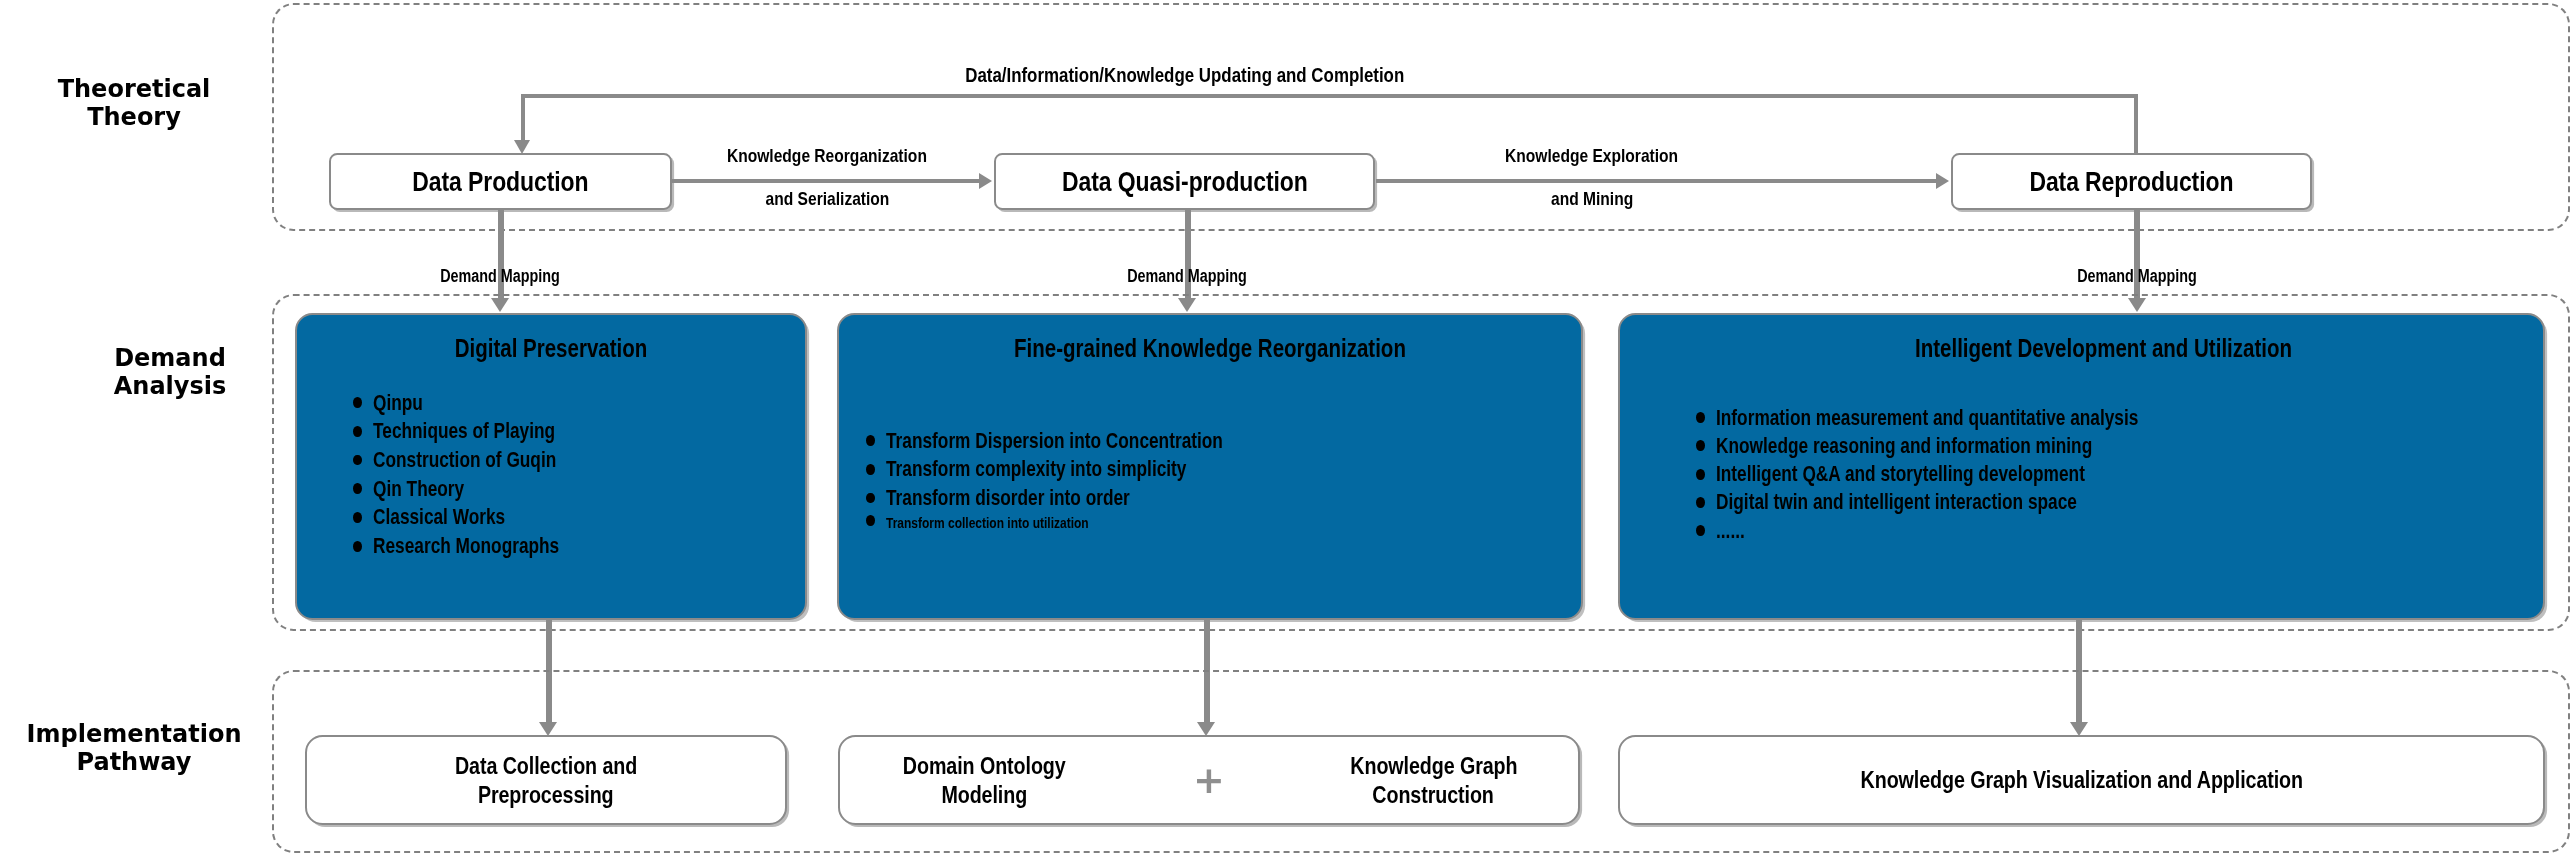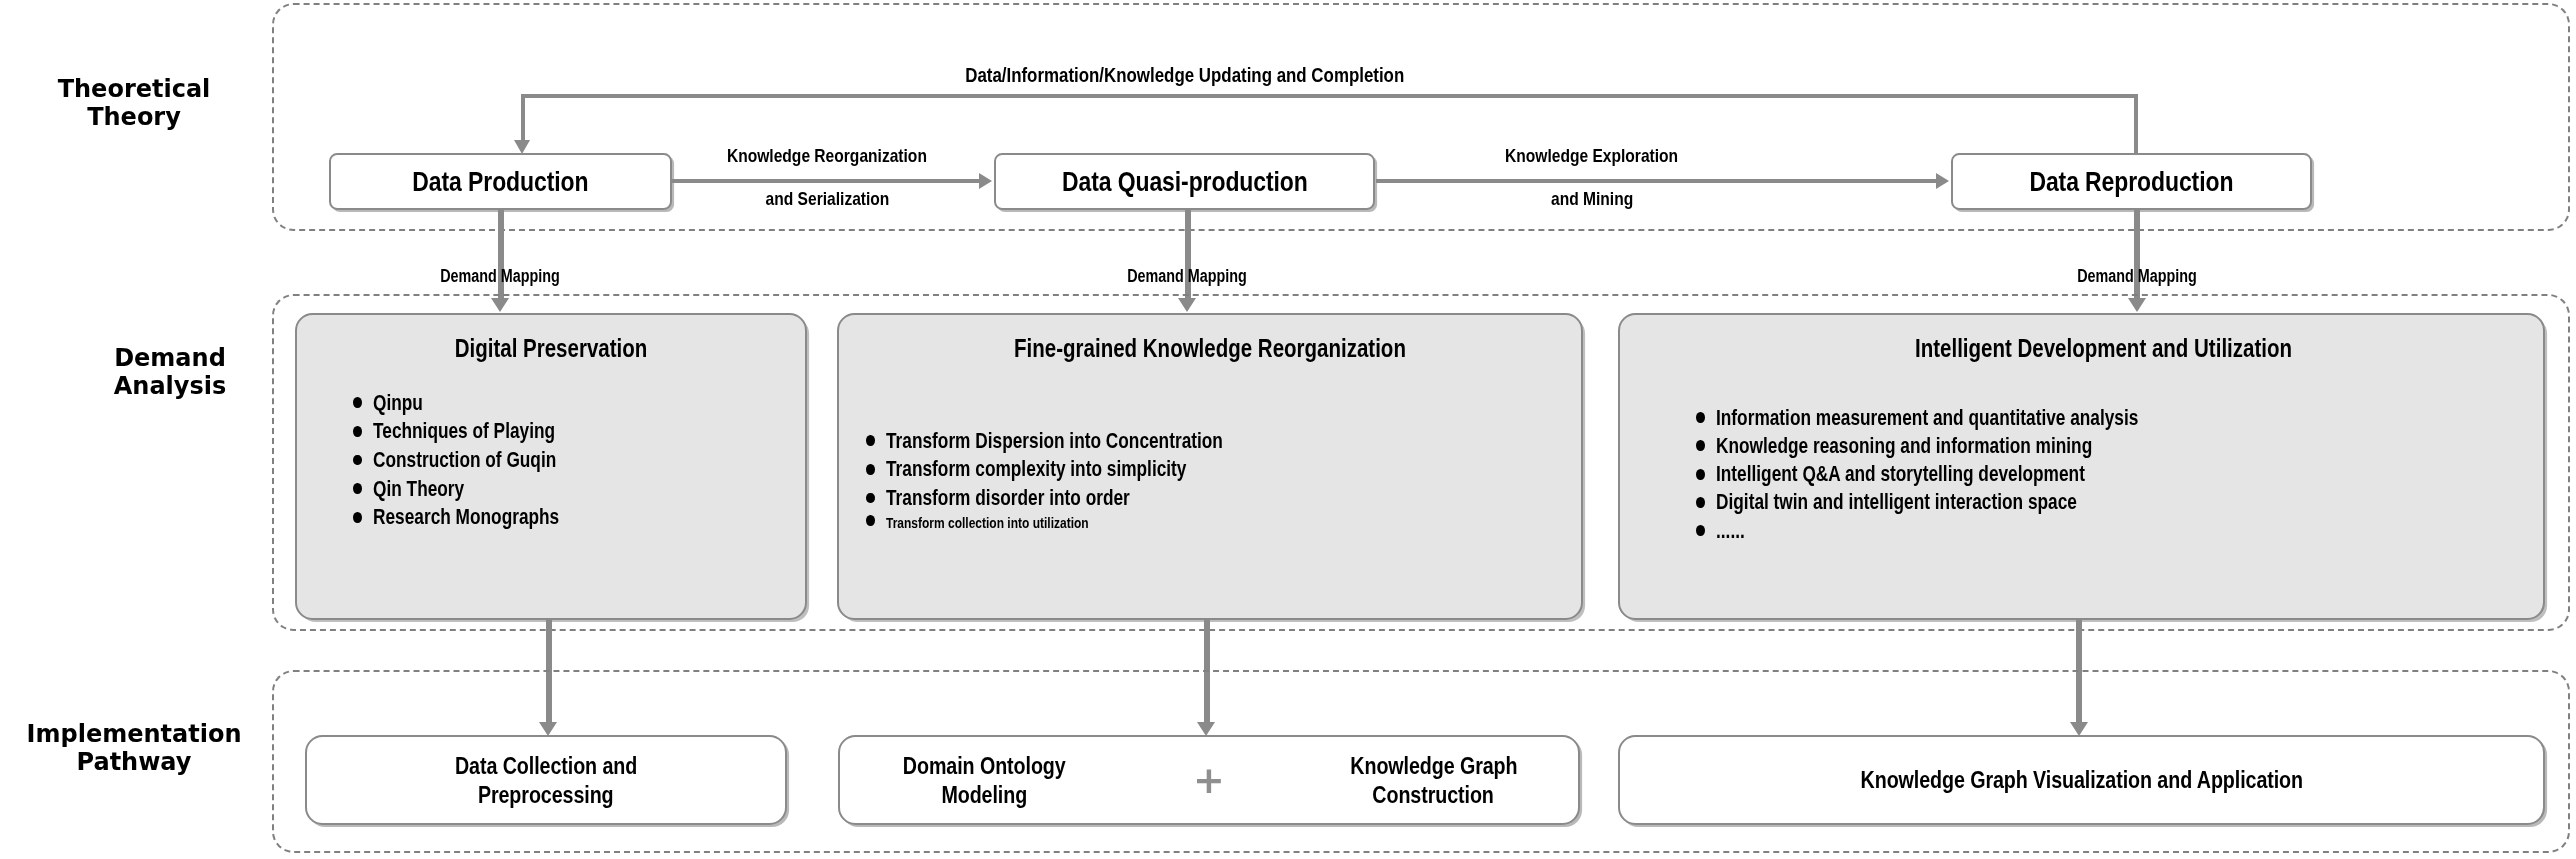--- a/index.html
+++ b/index.html
@@ -37,21 +37,21 @@
   .node-lg{border-radius:17.5px;}
   .node .label{
       font-family:"Liberation Sans Narrow","Liberation Sans","DejaVu Sans",sans-serif;
       font-weight:700;color:#000;letter-spacing:-0.1px;
       transform:scaleX(.82);transform-origin:center;white-space:nowrap;
   }
 
   
   .card{
       position:absolute;box-sizing:border-box;
-      border:2.1px solid #8a8a8a;border-radius:17.5px;background:#e5e5e5;
+      border:2.1px solid #8a8a8a;border-radius:17.5px;background:#0369a1;
       box-shadow:3.1px 3.1px 0 -1px rgba(128,128,128,.5);
   }
   .card h3{
       margin:0;padding:0;text-align:center;
       font-family:"Liberation Sans Narrow","Liberation Sans","DejaVu Sans",sans-serif;
       font-weight:700;color:#000;white-space:nowrap;
       transform:scaleX(.82);transform-origin:center;
   }
   .card ul{list-style:none;margin:0;padding:0;}
   .card li{
@@ -172,20 +172,24 @@
     <li style="font-size:21.6px;line-height:1.33;">
         <span class="bullet"></span>
         <span class="txt">Construction of Guqin</span>
       </li>
     <li style="font-size:21.6px;line-height:1.33;">
         <span class="bullet"></span>
         <span class="txt">Qin Theory</span>
       </li>
     <li style="font-size:21.6px;line-height:1.33;">
         <span class="bullet"></span>
+        <span class="txt">Classical Works</span>
+      </li>
+    <li style="font-size:21.6px;line-height:1.33;">
+        <span class="bullet"></span>
         <span class="txt">Research Monographs</span>
       </li>
   </ul>
 </div>
 
 <div class="card" style="left:837px;top:313px;width:746px;height:307px;">
   <h3 style="margin-top:18.5px;font-size:25px;">Fine-grained Knowledge Reorganization</h3>
   <ul style="margin-top:64px;margin-left:27px;">
     <li style="font-size:21.6px;line-height:1.33;">
         <span class="bullet"></span>

